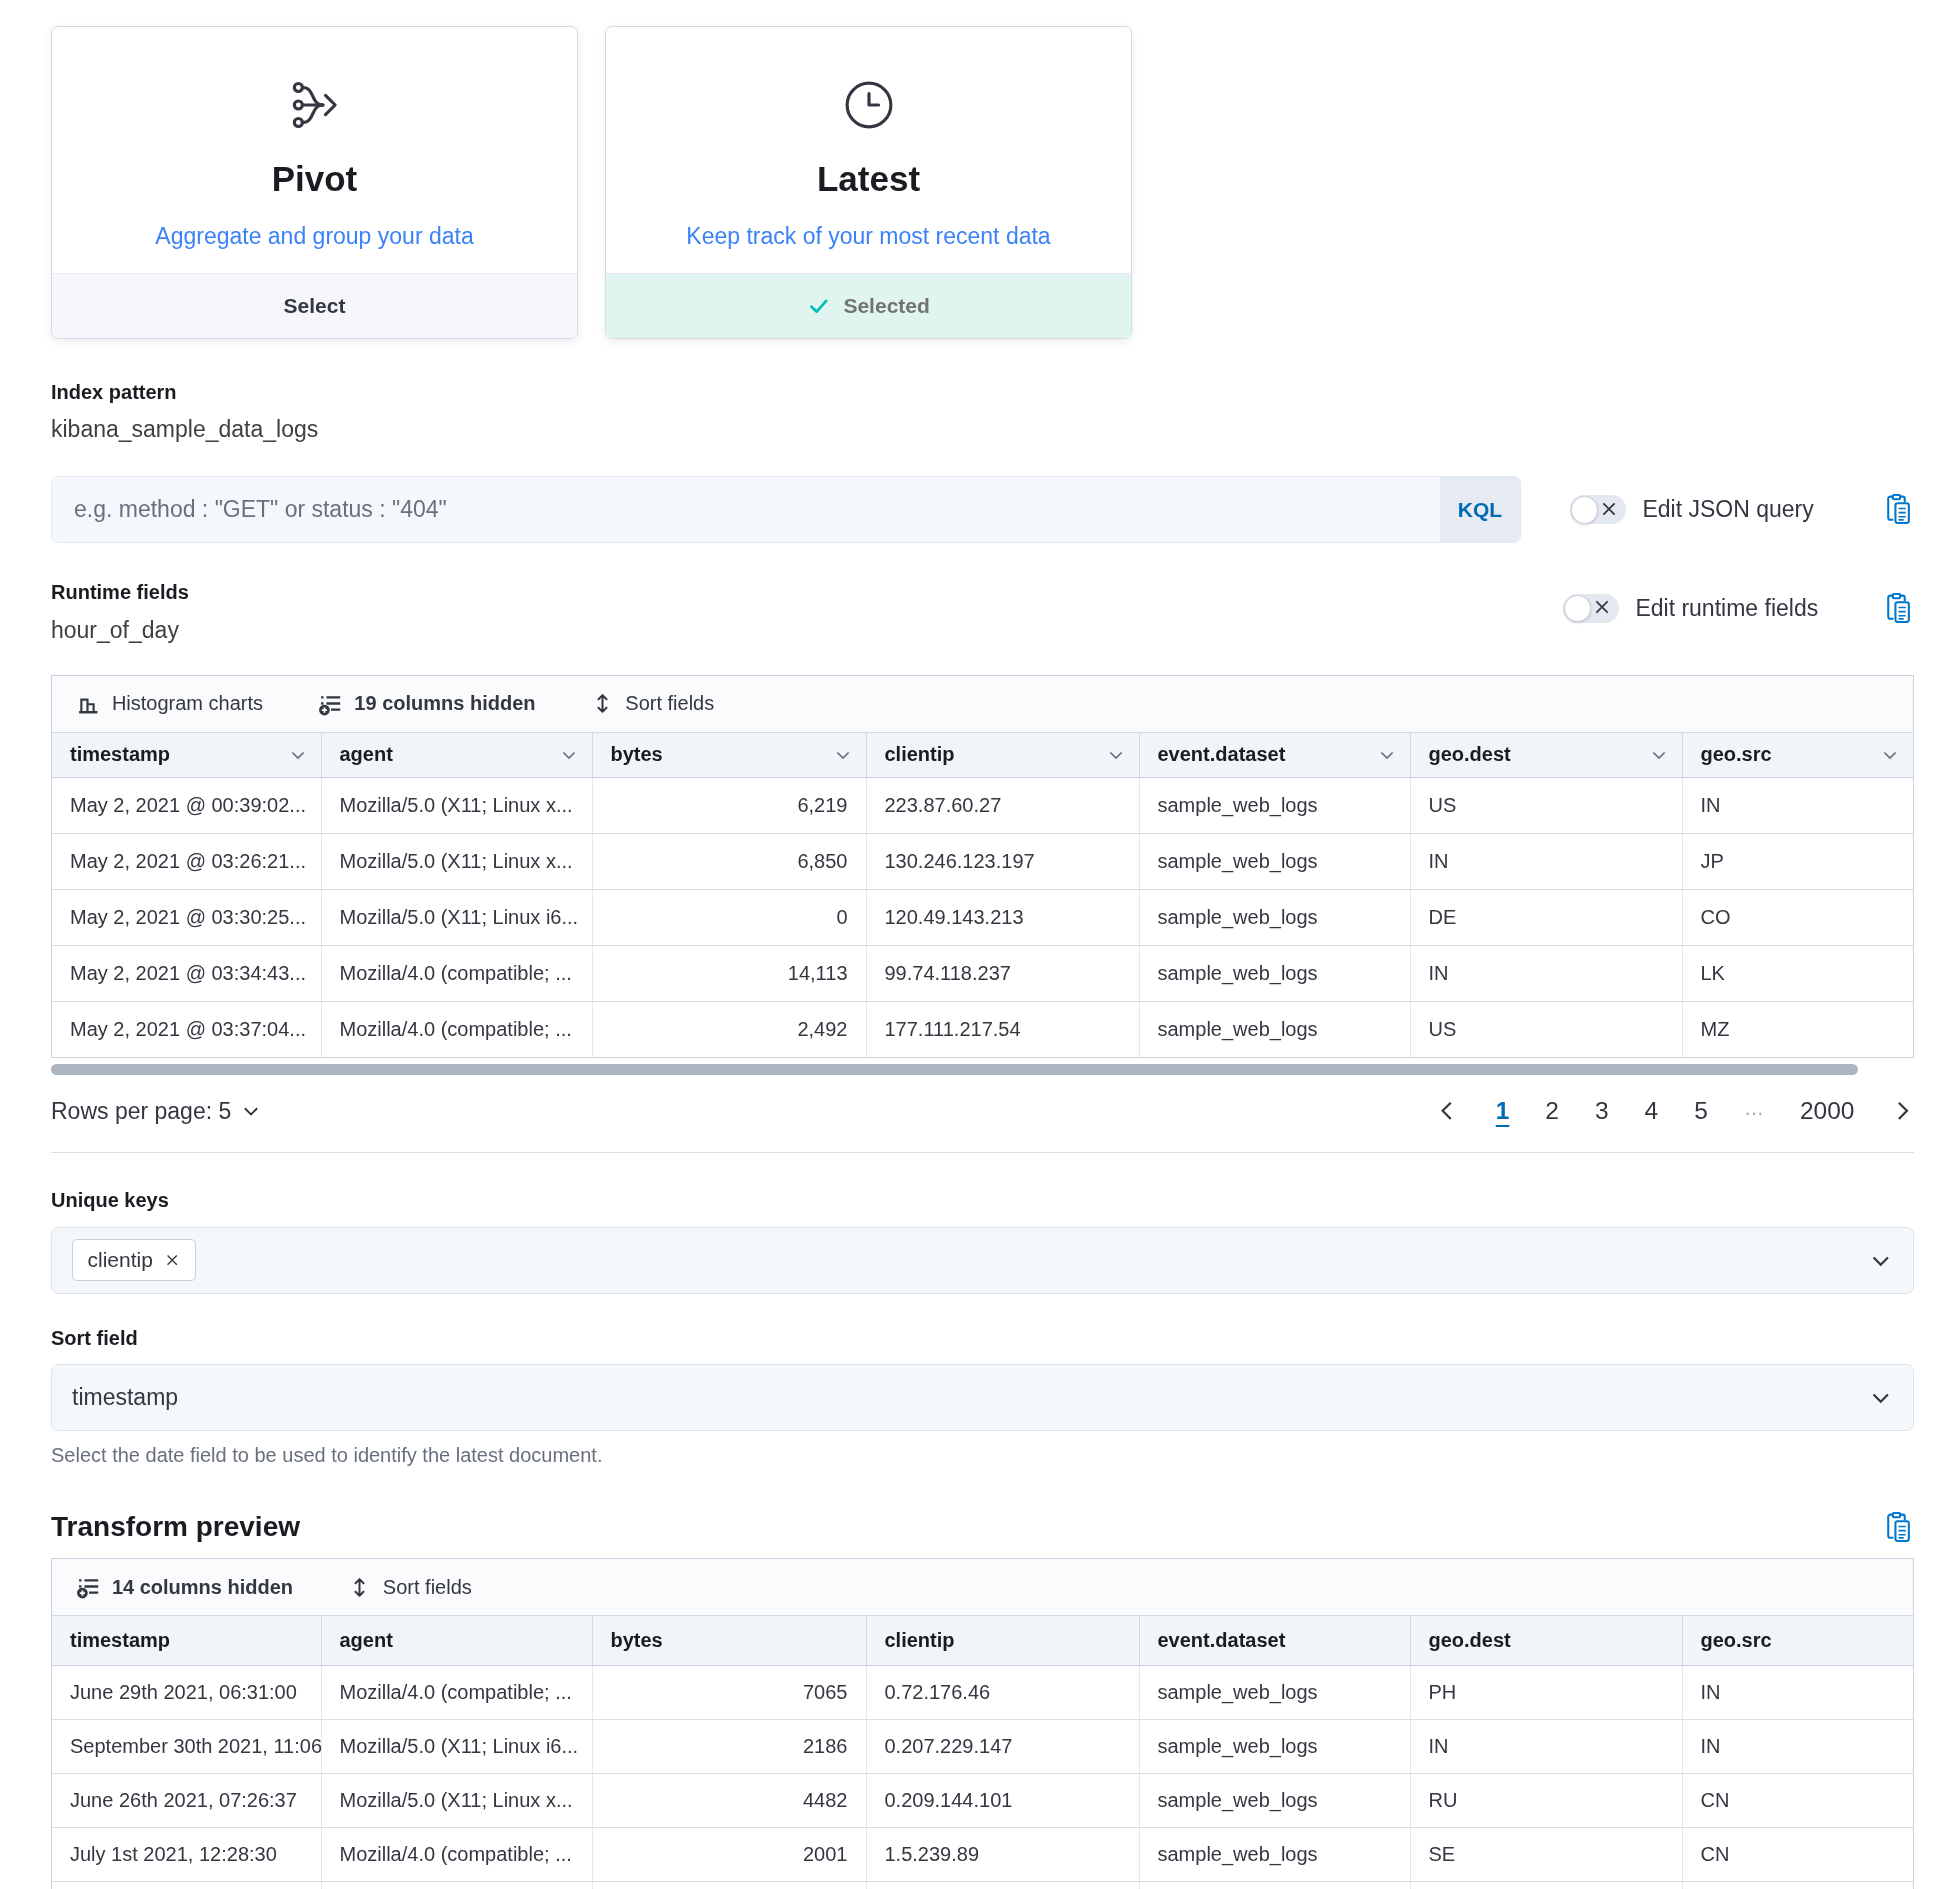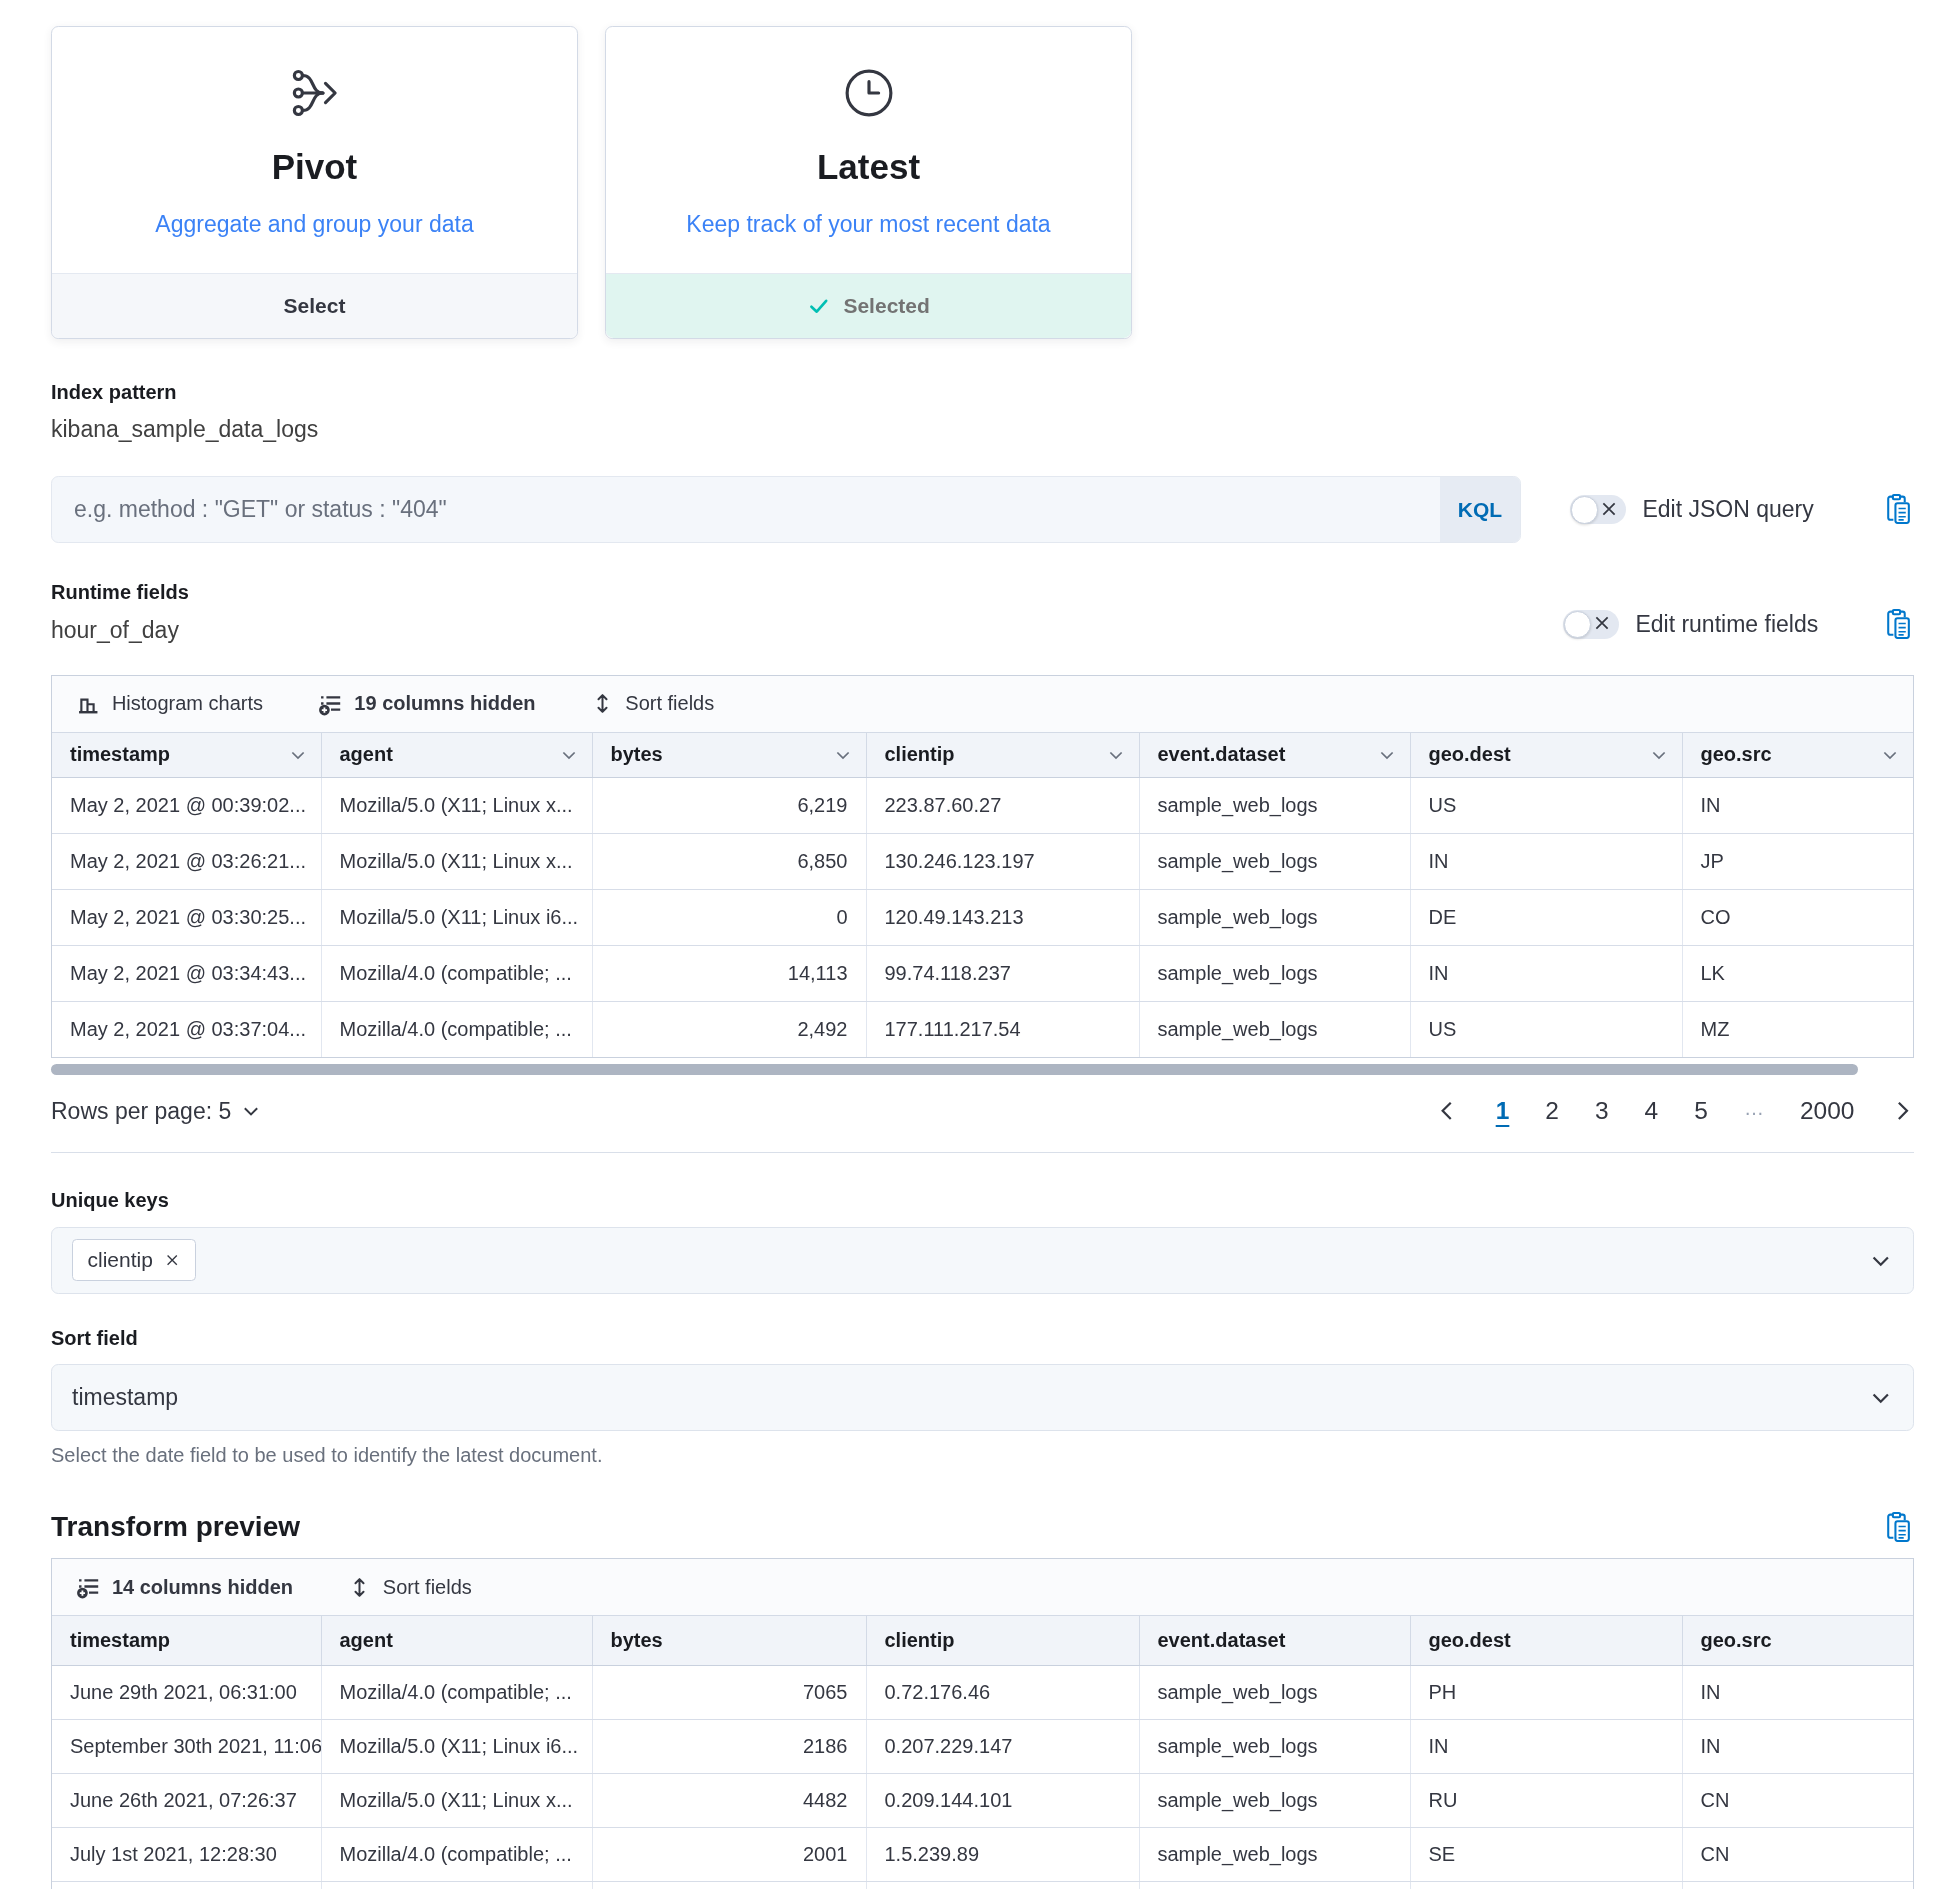--- a/index.html
+++ b/index.html
@@ -3,21 +3,21 @@
 <meta charset="utf-8">
 <style>
   html,body{margin:0;padding:0;background:#fff;}
   body{width:1951px;height:1889px;overflow:hidden;font-family:"Liberation Sans",sans-serif;color:#343741;}
   .page{padding:25.5px 37px 0 51px;position:relative;}
 
   
   .cards-row{display:flex;gap:27px;}
   .mode-card{width:525px;height:311px;background:#fff;border:0.9px solid #D3DAE6;border-radius:7.3px;
     box-shadow:0 2.7px 9px rgba(52,55,65,.08);display:flex;flex-direction:column;text-align:center;}
-  .card-body{flex:1;padding-top:38px;}
+  .card-body{flex:1;padding-top:50px;}
   .card-icon svg{display:inline-block;}
   .card-title{font-size:35px;font-weight:bold;margin-top:23.6px;color:#1a1c21;}
   .card-sub{font-size:23px;margin-top:23.6px;color:#3b82f6;}
   .card-footer{height:64px;display:flex;align-items:center;justify-content:center;gap:12.7px;
     background:#F5F7FA;border-top:0.9px solid #E4E9F1;border-radius:0 0 7.3px 7.3px;
     font-size:21px;font-weight:bold;color:#343741;cursor:pointer;}
   .card-footer.selected{background:#E0F5F0;color:#737373;}
 
   
   .sec-label{font-size:20px;font-weight:bold;color:#1a1c21;}
@@ -33,21 +33,21 @@
   .kql-badge{width:80px;height:65px;background:#E6EBF3;display:flex;align-items:center;justify-content:center;
     font-size:21px;font-weight:bold;color:#006BB4;cursor:pointer;}
   .edit-group{display:flex;align-items:center;gap:16.4px;margin-left:49px;flex:1;}
   .edit-group .copy-btn{margin-left:auto;}
   .edit-label{font-size:23px;color:#343741;white-space:nowrap;}
   .switch{width:56px;height:29px;background:#E3E8F1;border-radius:14.5px;position:relative;cursor:pointer;flex:none;}
   .switch .knob{width:25.5px;height:25.5px;background:#fff;border:0.9px solid #C9D1DE;border-radius:50%;
     position:absolute;left:0.9px;top:0.9px;box-shadow:0 0.9px 2.7px rgba(0,0,0,.15);}
   .switch .xmark{position:absolute;right:7.3px;top:3.6px;}
   .copy-btn{cursor:pointer;line-height:0;}
-  .runtime-edit{position:absolute;right:0;bottom:3px;width:351px;display:flex;align-items:center;gap:16.4px;text-align:right;}
+  .runtime-edit{position:absolute;right:0;bottom:19px;width:351px;display:flex;align-items:center;gap:16.4px;text-align:right;}
   .runtime-edit .copy-btn{margin-left:auto;}
 
   
   .grid-panel{margin-top:31px;border:0.9px solid #C9D1DE;background:#fff;}
   .grid-toolbar{height:56px;background:#FAFBFD;border-bottom:0.9px solid #D3DAE6;display:flex;align-items:center;
     padding:0 23.6px;gap:55px;}
   .tb-btn{display:flex;align-items:center;gap:11.8px;font-size:20px;color:#343741;background:none;border:none;
     font-family:inherit;cursor:pointer;padding:0;}
   .tb-btn.bold{font-weight:bold;}
   table.grid{width:100%;border-collapse:collapse;table-layout:fixed;}

